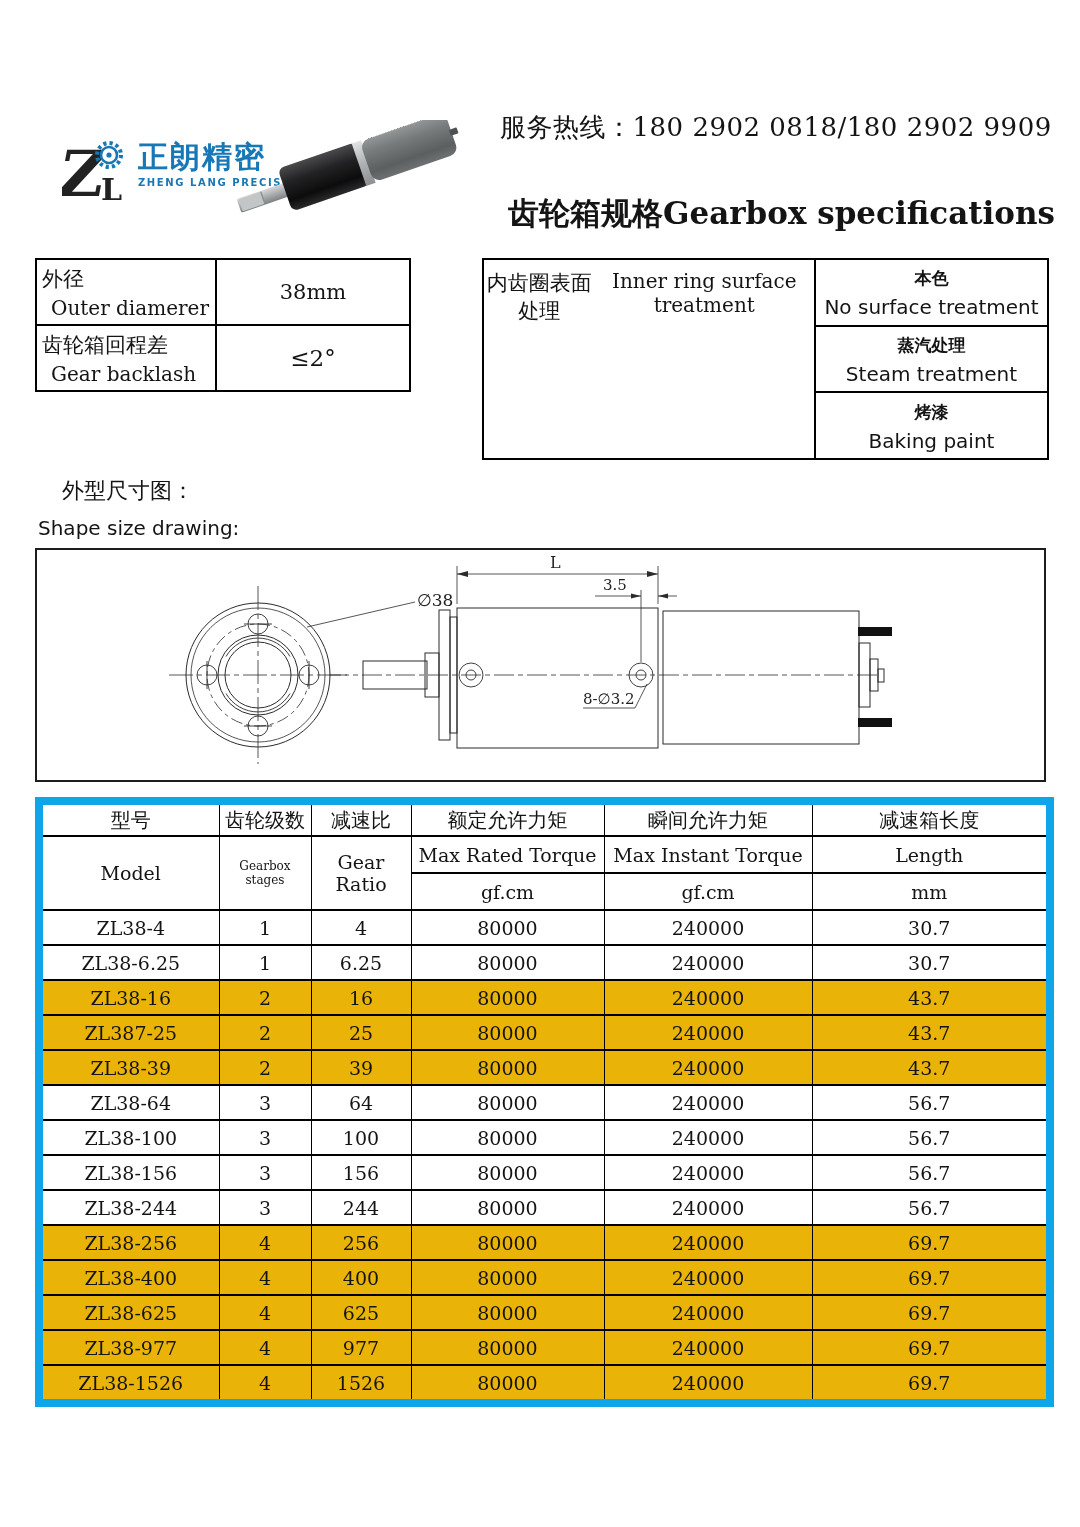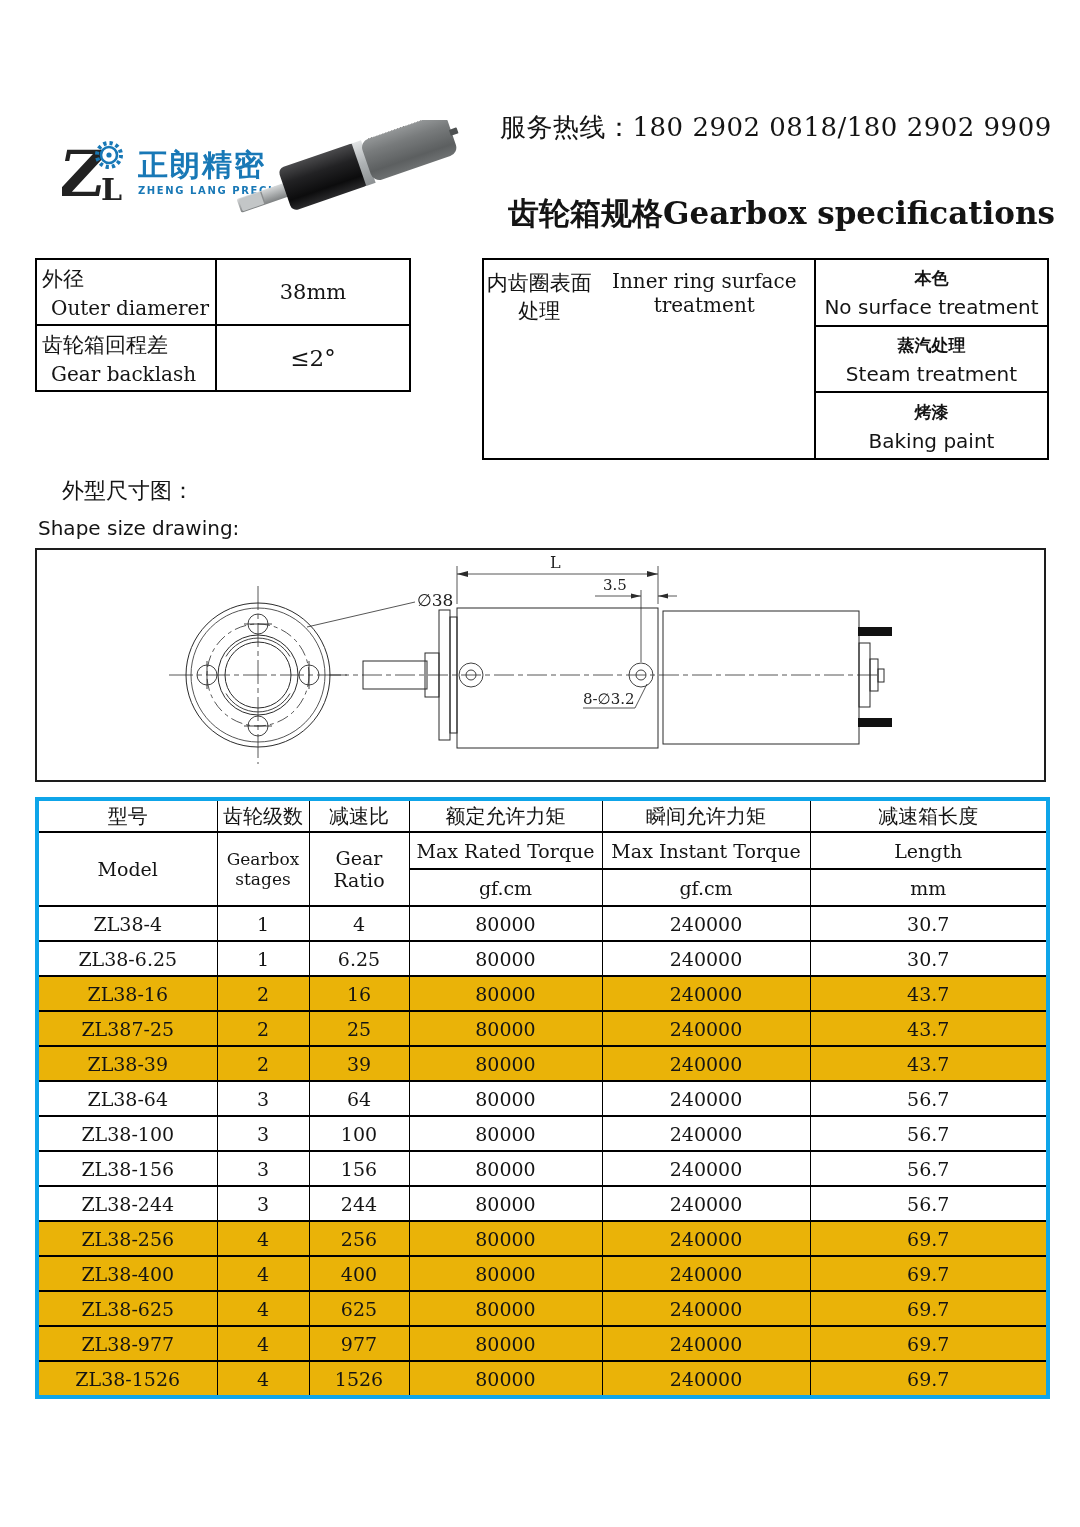--- a/index.html
+++ b/index.html
@@ -4,21 +4,21 @@
 <style>
   html,body{margin:0;padding:0;}
   body{width:1080px;height:1527px;background:#ffffff;position:relative;
        font-family:"DejaVu Serif","Liberation Serif",serif;color:#141414;}
   .abs{position:absolute;}
   .serif{font-family:"DejaVu Serif","Liberation Serif",serif;}
   .sans{font-family:"DejaVu Sans","Liberation Sans",sans-serif;}
 
   
   .logo{left:62px;top:140px;display:flex;align-items:flex-start;}
-  .logo-text{margin-left:6px;margin-top:8px;}
+  .logo-text{margin-left:6px;}
   .logo-cn{font-size:30px;font-weight:bold;color:#1878b6;letter-spacing:2px;line-height:34px;}
   .logo-en{font-size:10px;font-weight:bold;color:#1878b6;letter-spacing:1.6px;margin-top:3px;}
   .hotline{left:500px;top:110px;font-size:26px;letter-spacing:0.5px;white-space:nowrap;}
   .title{left:508px;top:193px;font-size:31px;font-weight:bold;white-space:nowrap;}
 
   
   table{border-collapse:collapse;table-layout:fixed;}
   .spec{border:2px solid #000;}
   .spec td{border:2px solid #000;padding:0;vertical-align:middle;}
   .spec-left{left:35px;top:258px;width:374px;}
@@ -36,25 +36,25 @@
   .opt{text-align:center;height:62px;}
   .opt-cn{font-size:17px;display:block;line-height:30px;font-weight:bold;}
   .opt-en{font-size:20px;display:block;line-height:28px;font-family:"DejaVu Sans","Liberation Sans",sans-serif;}
 
   
   .draw-cn{left:62px;top:476px;font-size:22px;}
   .draw-en{left:38px;top:516px;font-size:20px;}
   .draw-box{left:35px;top:548px;width:1007px;height:230px;border:2px solid #1d1d1d;}
 
   
-  .main{left:35px;top:797px;width:1011px;border:4px solid #0ea5e9;}
+  .main{left:35px;top:797px;width:1011px;border:8px solid #0ea5e9;}
   .main td{border:solid #000;border-width:2px 1px;text-align:center;vertical-align:middle;padding:0;}
   .main .h-cn{height:30px;font-size:20px;}
   .main .h-en{height:35px;font-size:19px;}
-  .main .h-sm{font-size:17px;}
+  .main .h-sm{font-size:12px;}
   .main .d{height:33px;font-size:19px;}
   tr.hl td{background:#eab308;}
   .c1{width:180px}.c2{width:92px}.c3{width:100px}.c4{width:193px}.c5{width:208px}.c6{width:238px}
 
   svg text{font-family:"DejaVu Serif","Liberation Serif",serif;fill:#222;}
 </style>
 </head>
 <body>
 
 <div class="abs logo">

